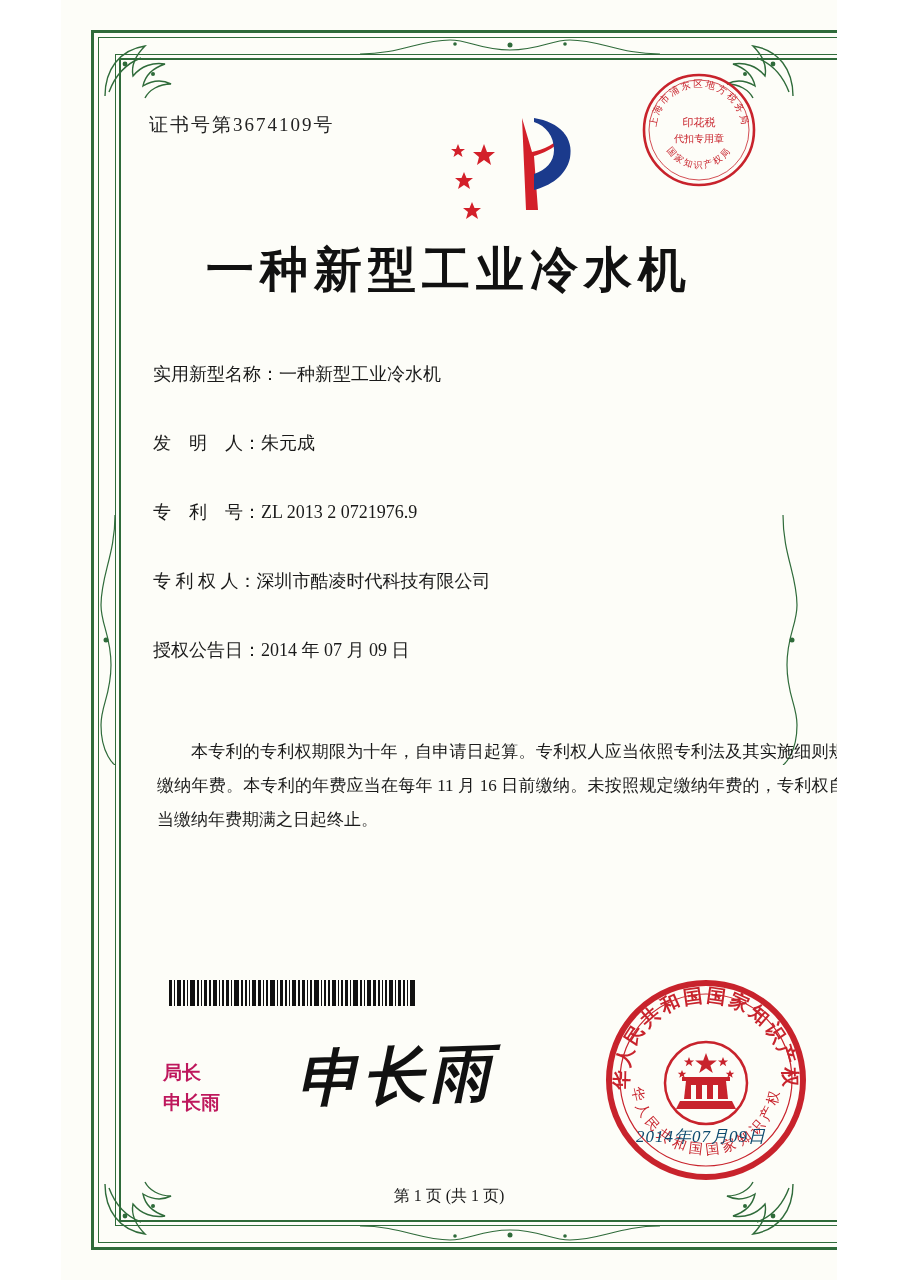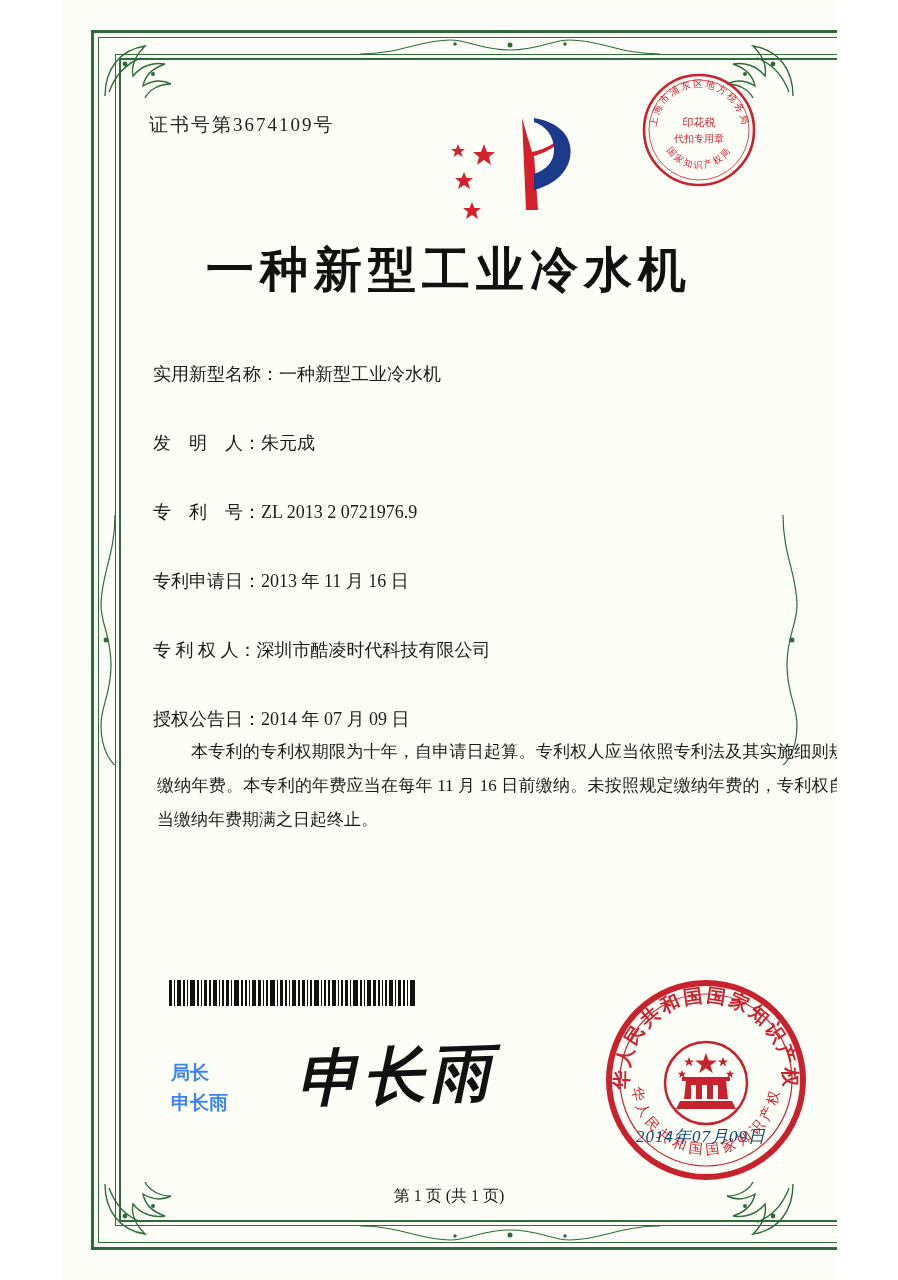--- a/index.html
+++ b/index.html
@@ -147,25 +147,25 @@
   .barcode i {
     display: block;
     background: #111;
     height: 100%;
     margin-right: 2px;
   }
 
   
   .sig-label {
     position: absolute;
-    left: 110px; top: 1058px;
+    left: 102px; top: 1058px;
     font-size: 19px;
     line-height: 30px;
     font-weight: bold;
-    color: #3b82f6;
+    color: #be185d;
   }
   .sig-script {
     position: absolute;
     left: 236px; top: 1034px;
     font-size: 62px;
     color: #111;
     font-family: "DejaVu Serif", serif;
     font-style: italic;
     font-weight: bold;
     letter-spacing: 4px;
@@ -320,23 +320,20 @@
     <div class="field-row">
       <span class="field-label">实用新型名称：</span><span class="field-value">一种新型工业冷水机</span>
     </div>
     <div class="field-row">
       <span class="field-label">发　明　人：</span><span class="field-value">朱元成</span>
     </div>
     <div class="field-row">
       <span class="field-label">专　利　号：</span><span class="field-value">ZL 2013 2 0721976.9</span>
     </div>
     <div class="field-row">
-      <span class="field-label">专利申请日：</span><span class="field-value">2013 年 11 月 16 日</span>
-    </div>
-    <div class="field-row">
       <span class="field-label">专 利 权 人：</span><span class="field-value">深圳市酷凌时代科技有限公司</span>
     </div>
     <div class="field-row">
       <span class="field-label">授权公告日：</span><span class="field-value">2014 年 07 月 09 日</span>
     </div>
   </div>
 
   <div class="paras">
     <p class="para">本专利的专利权期限为十年，自申请日起算。专利权人应当依照专利法及其实施细则规定缴纳年费。本专利的年费应当在每年 11 月 16 日前缴纳。未按照规定缴纳年费的，专利权自应当缴纳年费期满之日起终止。</p>
   </div>

